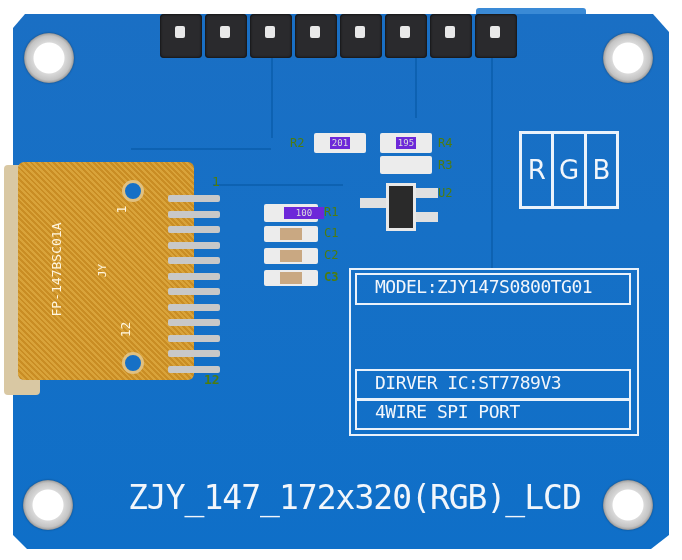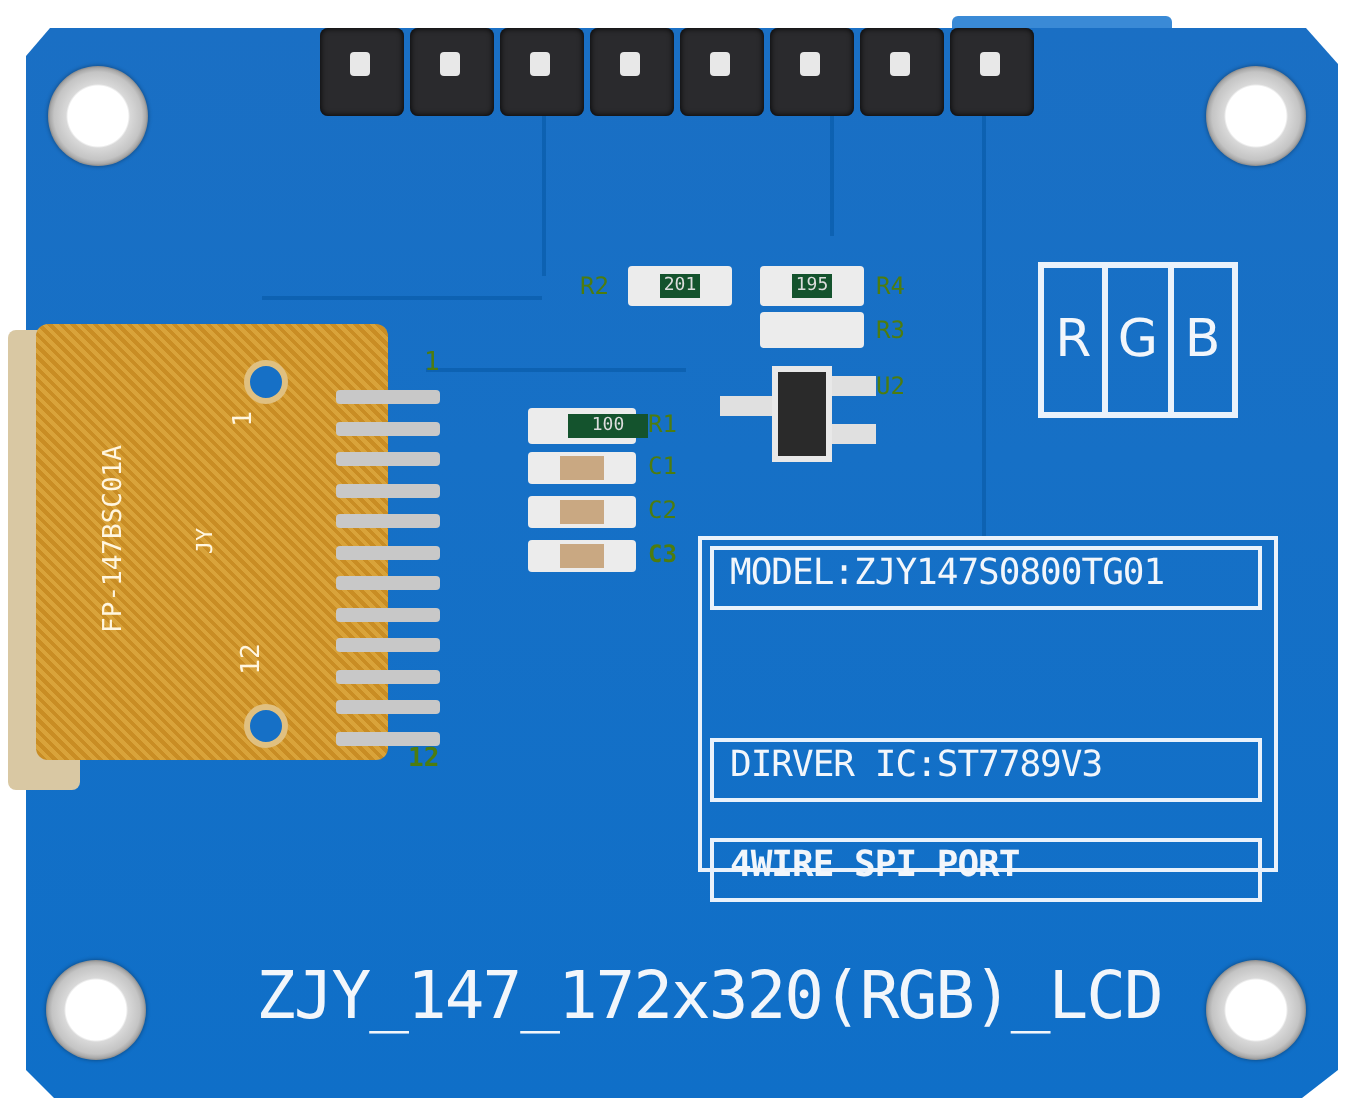--- a/index.html
+++ b/index.html
@@ -10,23 +10,23 @@
   .pin{width:42px;height:44px;background:#2a2a2d;border-radius:4px;position:relative;box-shadow:inset 0 0 3px #000;}
   .pin::after{content:"";position:absolute;left:15px;top:12px;width:10px;height:12px;background:#e8e8e8;border-radius:2px;}
   .tab{position:absolute;left:476px;top:8px;width:110px;height:8px;background:#3a8ad6;border-radius:3px 3px 0 0;}
   .trace{position:absolute;border:2px solid #0c5fae;opacity:.85;}
   .silk{color:#4d7c0f;position:absolute;white-space:nowrap;}
   .flex{position:absolute;left:18px;top:162px;width:176px;height:218px;background:repeating-linear-gradient(45deg,#d9a33a 0 2px,#c98d24 2px 4px),#d39a30;border-radius:6px;}
   .flex-left{position:absolute;left:4px;top:165px;width:36px;height:230px;background:#d9c8a3;border-radius:4px;}
   .pads{position:absolute;left:168px;top:195px;width:52px;height:178px;display:flex;flex-direction:column;justify-content:space-between;}
   .pad{height:7px;background:#c8c8c8;border-radius:2px;}
   .infobox{position:absolute;left:349px;top:268px;width:286px;height:164px;border:2px solid #eaf2fb;}
-  .inforow{position:absolute;left:4px;width:276px;height:32px;border:2px solid #eaf2fb;box-sizing:border-box;color:#f2f6fb;font-size:18px;line-height:24px;padding-left:8px;letter-spacing:-0.5px;}
+  .inforow{position:absolute;left:4px;width:276px;height:32px;border:2px solid #eaf2fb;box-sizing:border-box;color:#f2f6fb;font-size:18px;line-height:24px;padding-left:18px;letter-spacing:-0.5px;}
   .comp{position:absolute;background:#ececec;border-radius:2px;}
-  .res{position:absolute;background:#14532d;color:#ddd;font-size:9px;line-height:12px;text-align:center;}
+  .res{position:absolute;background:#6d28d9;color:#ddd;font-size:9px;line-height:12px;text-align:center;}
   .cap{position:absolute;background:#c9a882;}
   .ic{position:absolute;left:386px;top:183px;width:24px;height:42px;background:#2a2a2a;border:3px solid #e8e8e8;}
   .ic-leg{position:absolute;background:#e0e0e0;}
   .rgb{position:absolute;left:519px;top:131px;width:100px;height:78px;border:3px solid #eaf2fb;box-sizing:border-box;display:flex;}
   .rgb div{flex:1;border-right:3px solid #eaf2fb;color:#f2f6fb;font-size:26px;display:flex;align-items:center;justify-content:center;font-family:"DejaVu Sans","Liberation Sans",sans-serif;}
   .rgb div:last-child{border-right:none;}
   .bottomtext{position:absolute;left:128px;top:478px;color:#f2f6fb;font-size:33px;letter-spacing:-1px;font-family:"DejaVu Sans Mono",monospace;text-align:center;}
 </style>
 </head>
 <body>
@@ -117,17 +117,17 @@
 
   <div class="rgb">
     <div>R</div>
     <div>G</div>
     <div>B</div>
   </div>
 
   <div class="infobox">
     <div class="inforow" style="top:3px;">MODEL:ZJY147S0800TG01</div>
     <div class="inforow" style="top:99px;">DIRVER IC:ST7789V3</div>
-    <div class="inforow" style="top:149px;font-weight:bold;">4WIRE SPI PORT</div>
+    <div class="inforow" style="top:128px;">4WIRE SPI PORT</div>
   </div>
 
   <div class="bottomtext">ZJY_147_172x320(RGB)_LCD</div>
 </div>
 
 </body></html>

